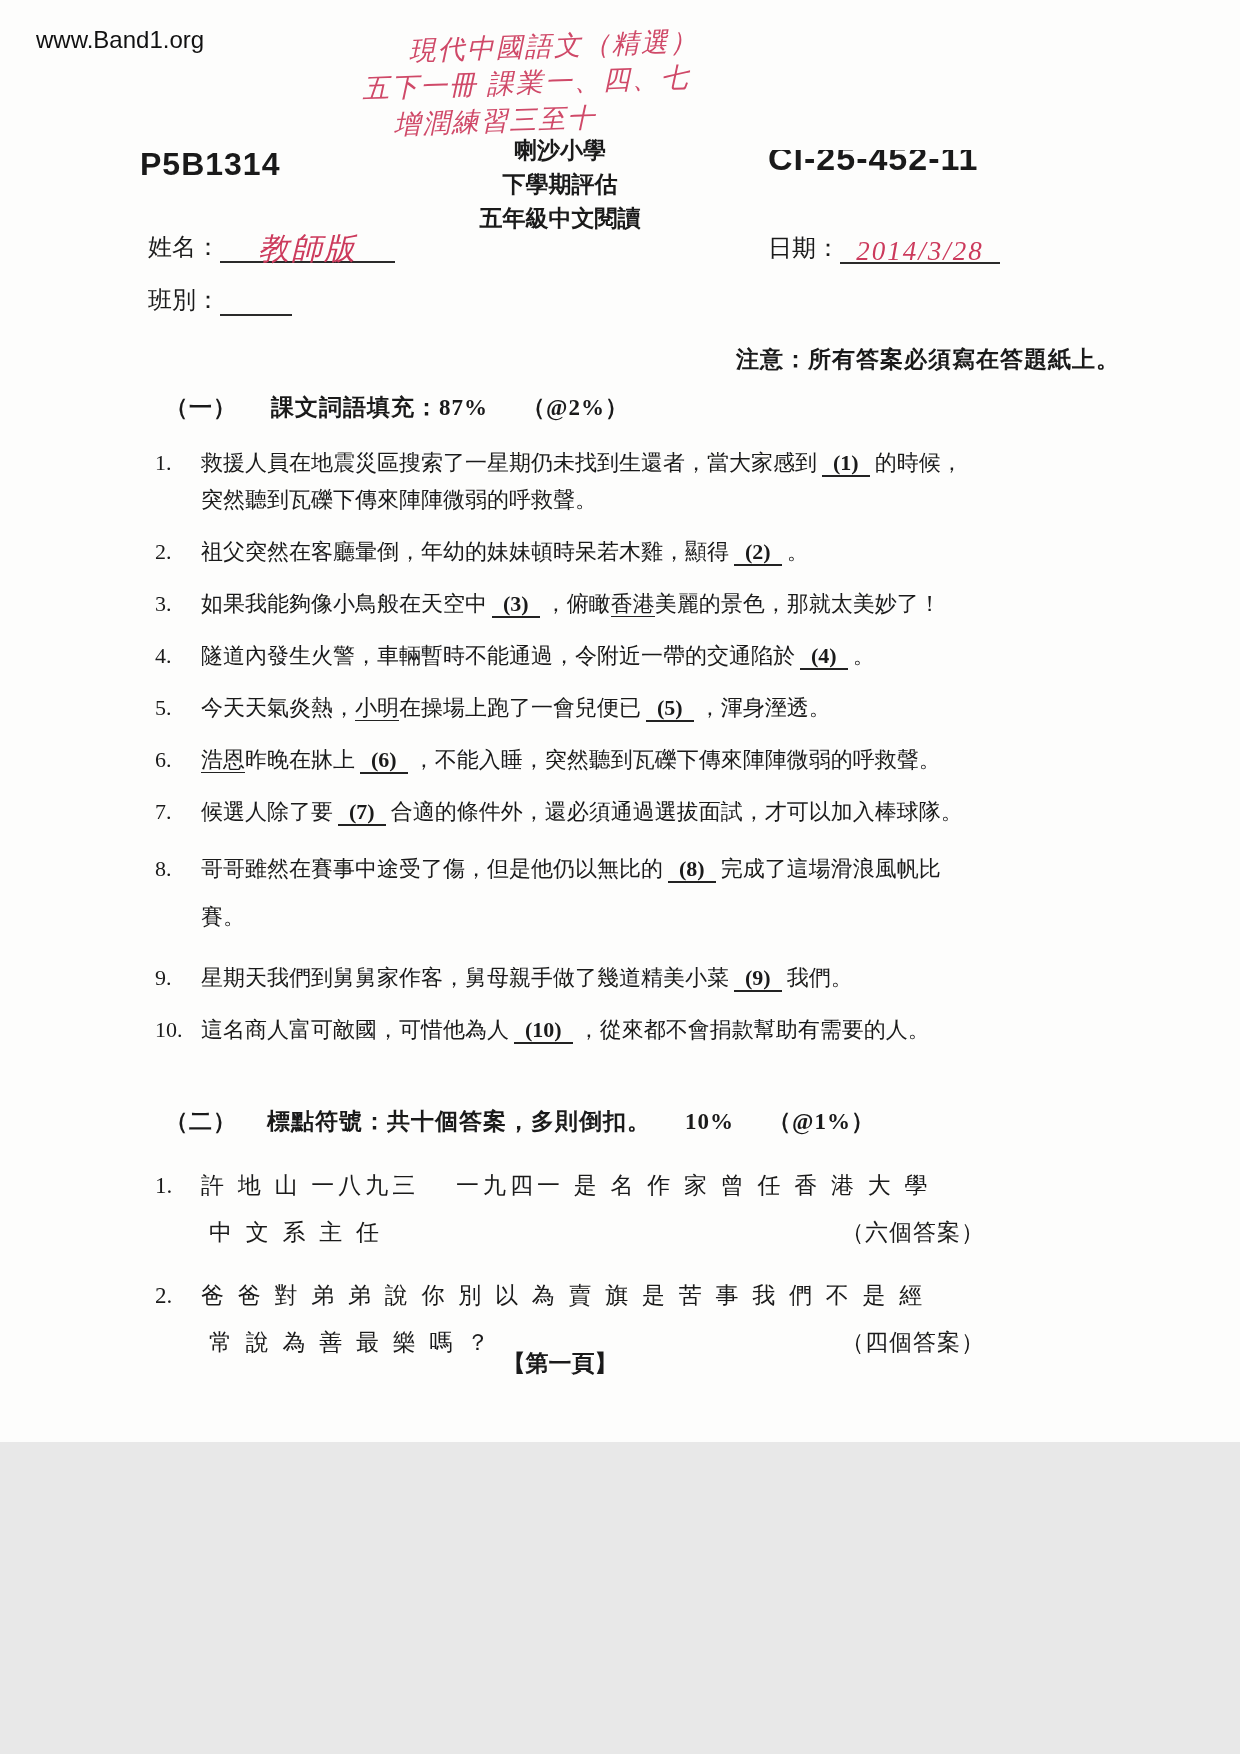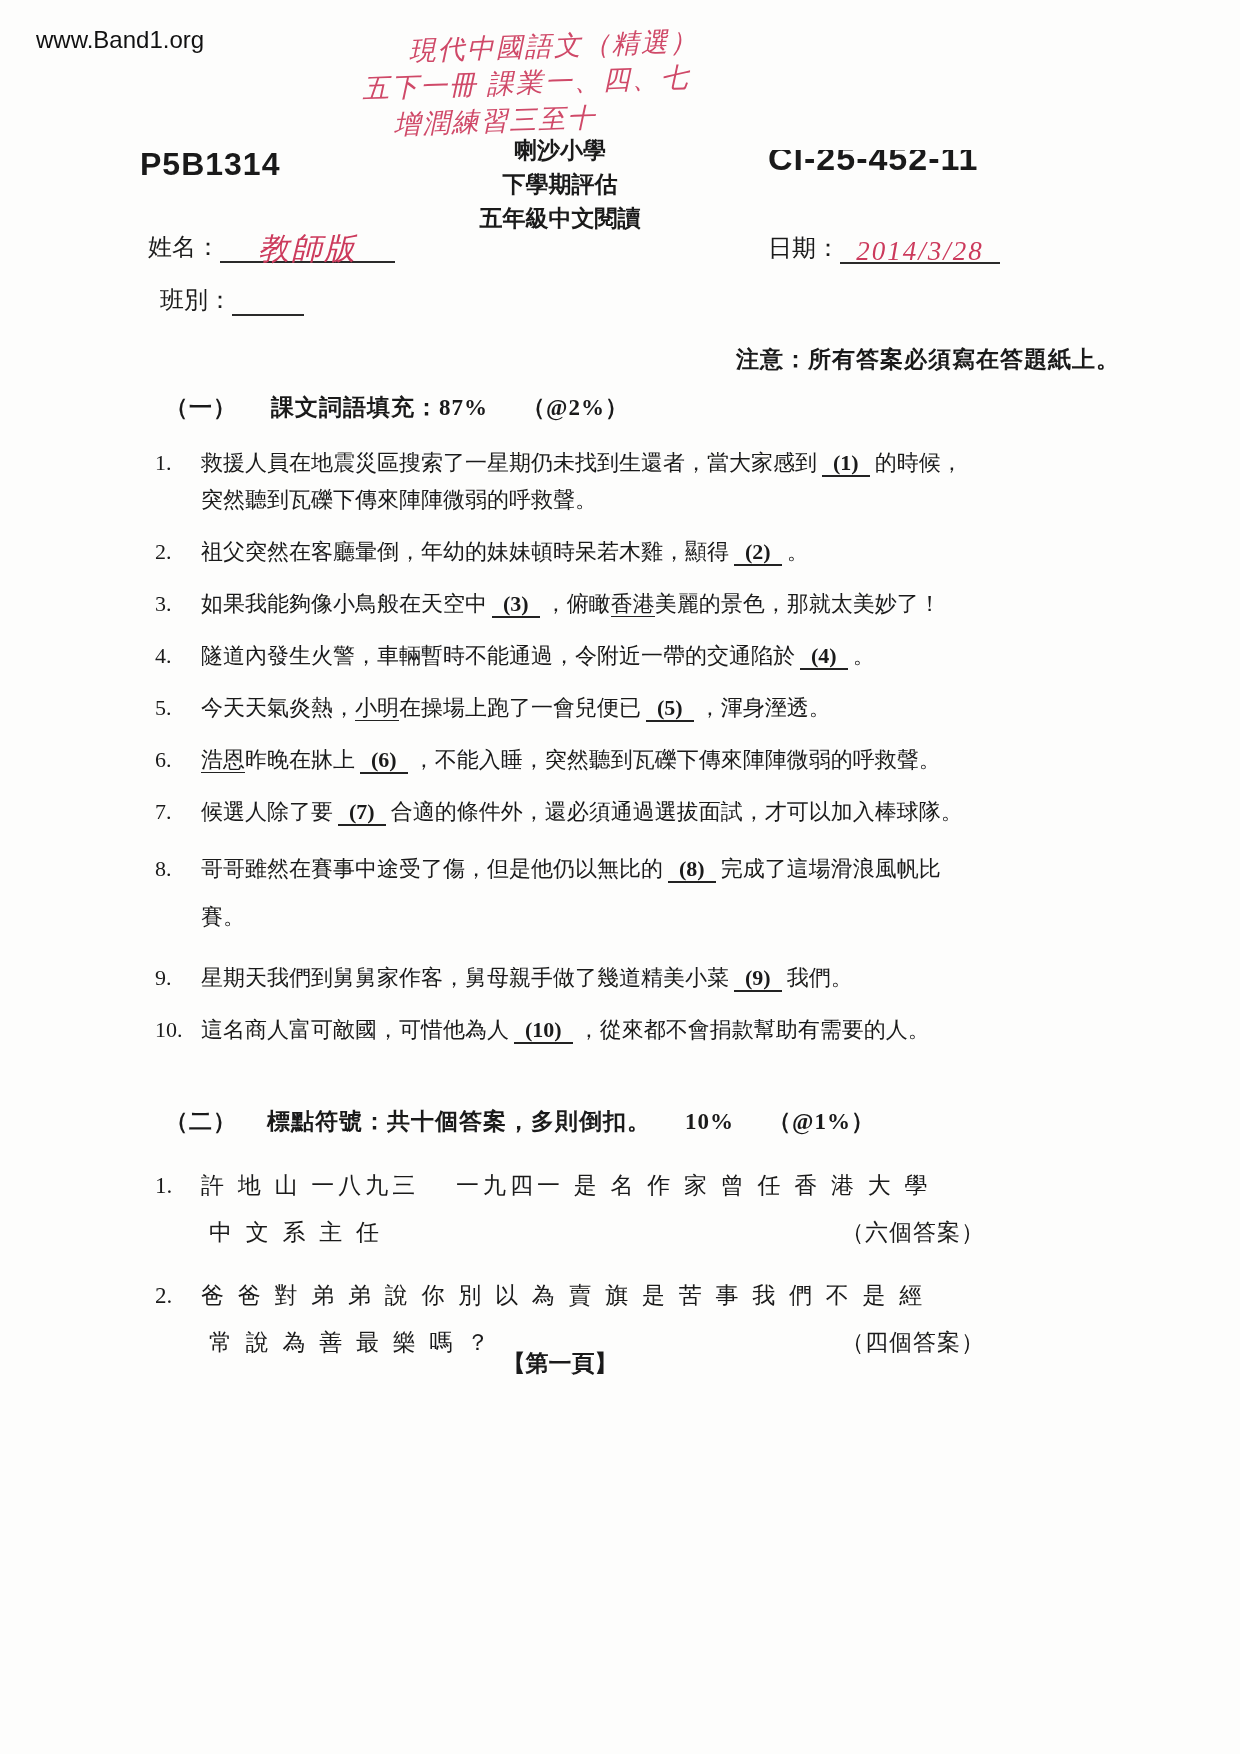--- a/index.html
+++ b/index.html
@@ -1,18 +1,18 @@
 <!DOCTYPE html>
 <html><head>
 <meta charset="utf-8">
 <style>
   html,body{margin:0;padding:0;background:#e8e8e8;}
   .page{
     position:relative;
-    width:1240px;height:1754px;
+    width:1240px;height:1442px;
     margin:0 auto;
     background:#fdfdfc;
     font-family:"Liberation Serif","DejaVu Serif",serif;
     color:#1a1a1a;
     overflow:hidden;
   }
   .watermark{
     position:absolute;left:36px;top:26px;
     font-family:"Liberation Sans","DejaVu Sans",sans-serif;
     font-size:24px;color:#111;
@@ -40,21 +40,21 @@
     overflow:hidden;
   }
   .doc-code-wrap span{
     display:block;margin-top:-11px;
     font-family:"Liberation Sans","DejaVu Sans",sans-serif;
     font-weight:bold;font-size:34px;letter-spacing:1px;
   }
   .field-row{position:absolute;font-size:24px;}
   .row-name{left:148px;top:230px;}
   .row-date{left:768px;top:232px;}
-  .row-class{left:160px;top:284px;}
+  .row-class{left:148px;top:284px;}
   .uline{
     display:inline-block;border-bottom:2px solid #2a2a2a;
     vertical-align:bottom;text-align:center;line-height:1;
   }
   .uline.name{min-width:175px;}
   .uline.date{min-width:160px;}
   .uline.cls{min-width:72px;height:24px;}
   .hw{
     color:#cc3a5c;font-style:italic;letter-spacing:2px;
     position:relative;top:3px;

